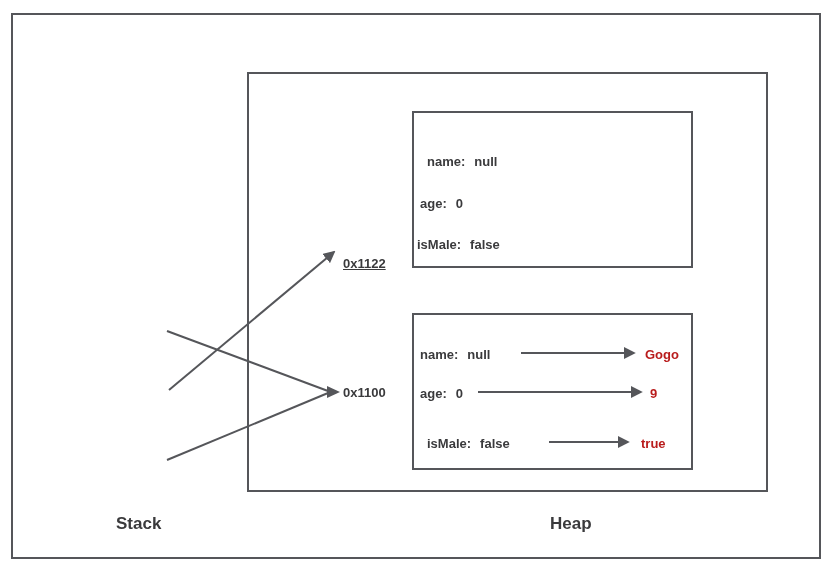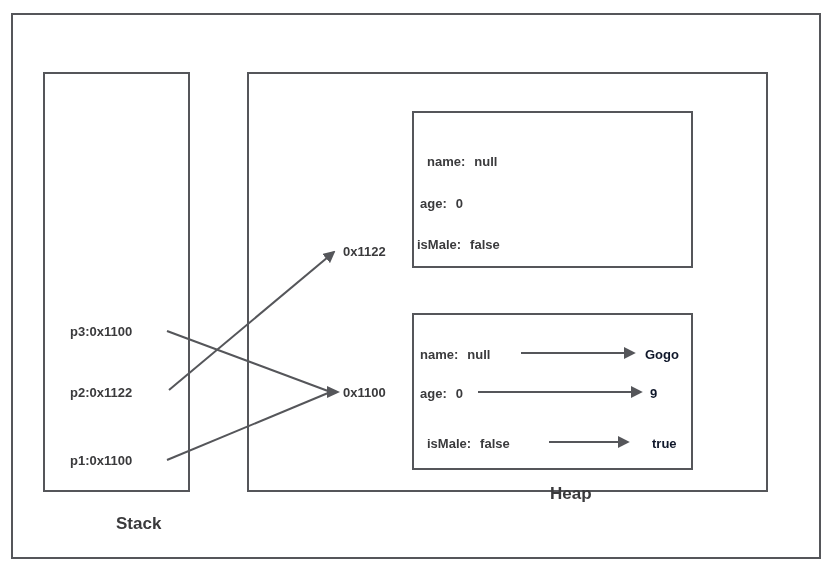--- a/index.html
+++ b/index.html
@@ -46,21 +46,21 @@
     white-space: nowrap;
     line-height: 20px;
     height: 20px;
   }
   .pointer-label { left: 25px; }
   .addr-label    { }
   .field-row .value { margin-left: 9px; }
   .new-value {
     position: absolute;
     top: 0;
-    color: #0f172a;
+    color: #b91c1c;
     font-weight: bold;
   }
   .region-title {
     position: absolute;
     font-size: 17px;
     font-weight: bold;
     color: #3a3a3c;
     white-space: nowrap;
     margin-left: 38px;
   }
@@ -72,29 +72,24 @@
     z-index: 5;
   }
 </style>
 </head>
 <body>
 
 <div class="canvas">
 
   <div class="outer-border"></div>
 
-  <div class="region-box stack-box">
-    <div class="txt pointer-label" style="top: 248px;">p3:0x1100</div>
-    <div class="txt pointer-label" style="top: 309px;">p2:0x1122</div>
-    <div class="txt pointer-label" style="top: 377px;">p1:0x1100</div>
-  </div>
 
   <div class="region-box heap-box">
 
-    <div class="txt addr-label" style="left: 94px; top: 168px;">0x1122</div>
+    <div class="txt addr-label" style="left: 94px; top: 180px; text-decoration: underline;">0x1122</div>
     <div class="txt addr-label" style="left: 94px; top: 309px;">0x1100</div>
 
     <div class="object-box obj-top">
       <div class="txt field-row" style="left: 13px; top: 39px;">
         <span>name:</span><span class="value">null</span>
       </div>
       <div class="txt field-row" style="left: 6px; top: 81px;">
         <span>age:</span><span class="value">0</span>
       </div>
       <div class="txt field-row" style="left: 3px; top: 122px;">
@@ -106,28 +101,28 @@
       <div class="txt field-row" style="left: 6px; top: 30px; width: 265px;">
         <span>name:</span><span class="value">null</span>
         <span class="new-value" style="left: 225px;">Gogo</span>
       </div>
       <div class="txt field-row" style="left: 6px; top: 69px; width: 265px;">
         <span>age:</span><span class="value">0</span>
         <span class="new-value" style="left: 230px;">9</span>
       </div>
       <div class="txt field-row" style="left: 13px; top: 119px; width: 258px;">
         <span>isMale:</span><span class="value">false</span>
-        <span class="new-value" style="left: 225px;">true</span>
+        <span class="new-value" style="left: 214px;">true</span>
       </div>
     </div>
 
   </div>
 
   <div class="region-title" style="left: 78px; top: 514px;">Stack</div>
-  <div class="region-title" style="left: 512px; top: 484px;">Heap</div>
+  <div class="region-title" style="left: 512px; top: 514px;">Heap</div>
 
   <svg class="arrow-layer" width="837" height="576" viewBox="0 0 837 576" xmlns="http://www.w3.org/2000/svg">
     <defs>
       <marker id="ah" viewBox="0 0 10 10" refX="8.5" refY="5" markerWidth="6" markerHeight="6" orient="auto-start-reverse">
         <path d="M0,0 L10,5 L0,10 z" fill="#55565a"></path>
       </marker>
     </defs>
 
     <line x1="169" y1="390" x2="334" y2="252" stroke="#55565a" stroke-width="2" marker-end="url(#ah)"></line>
 

